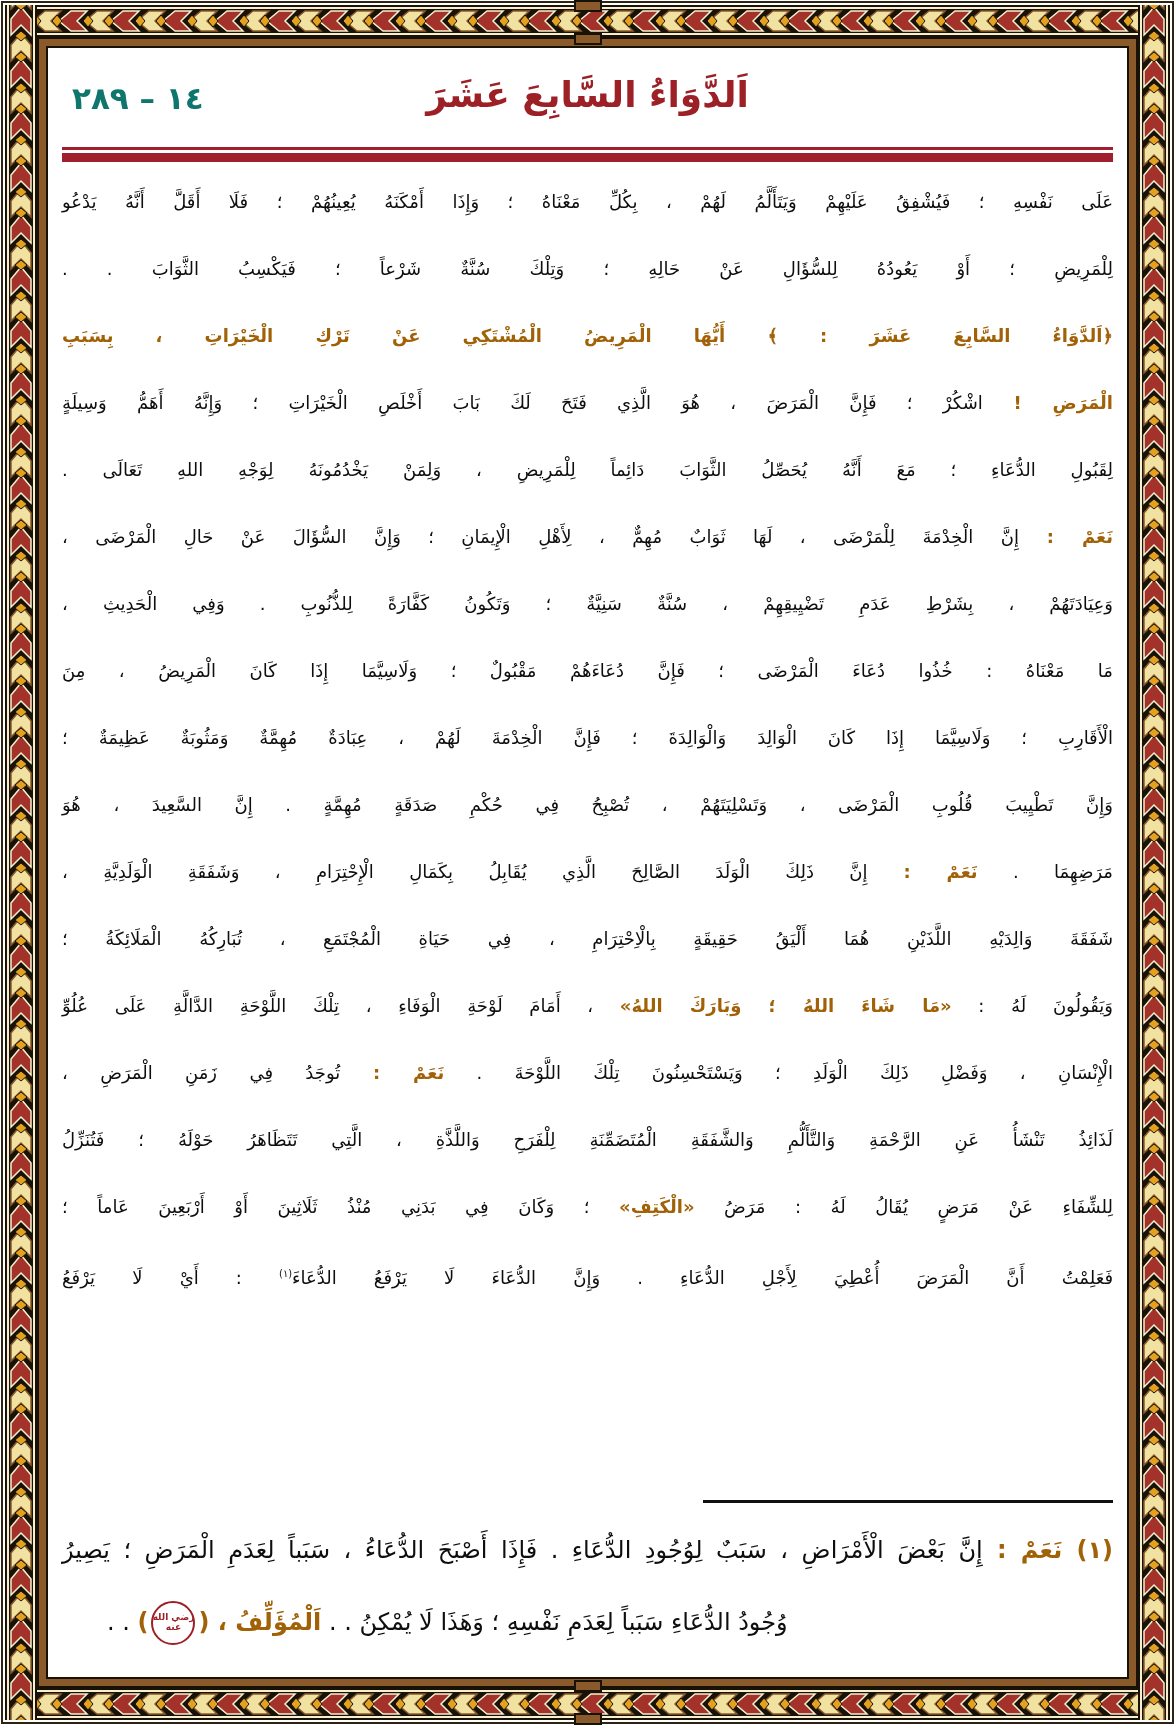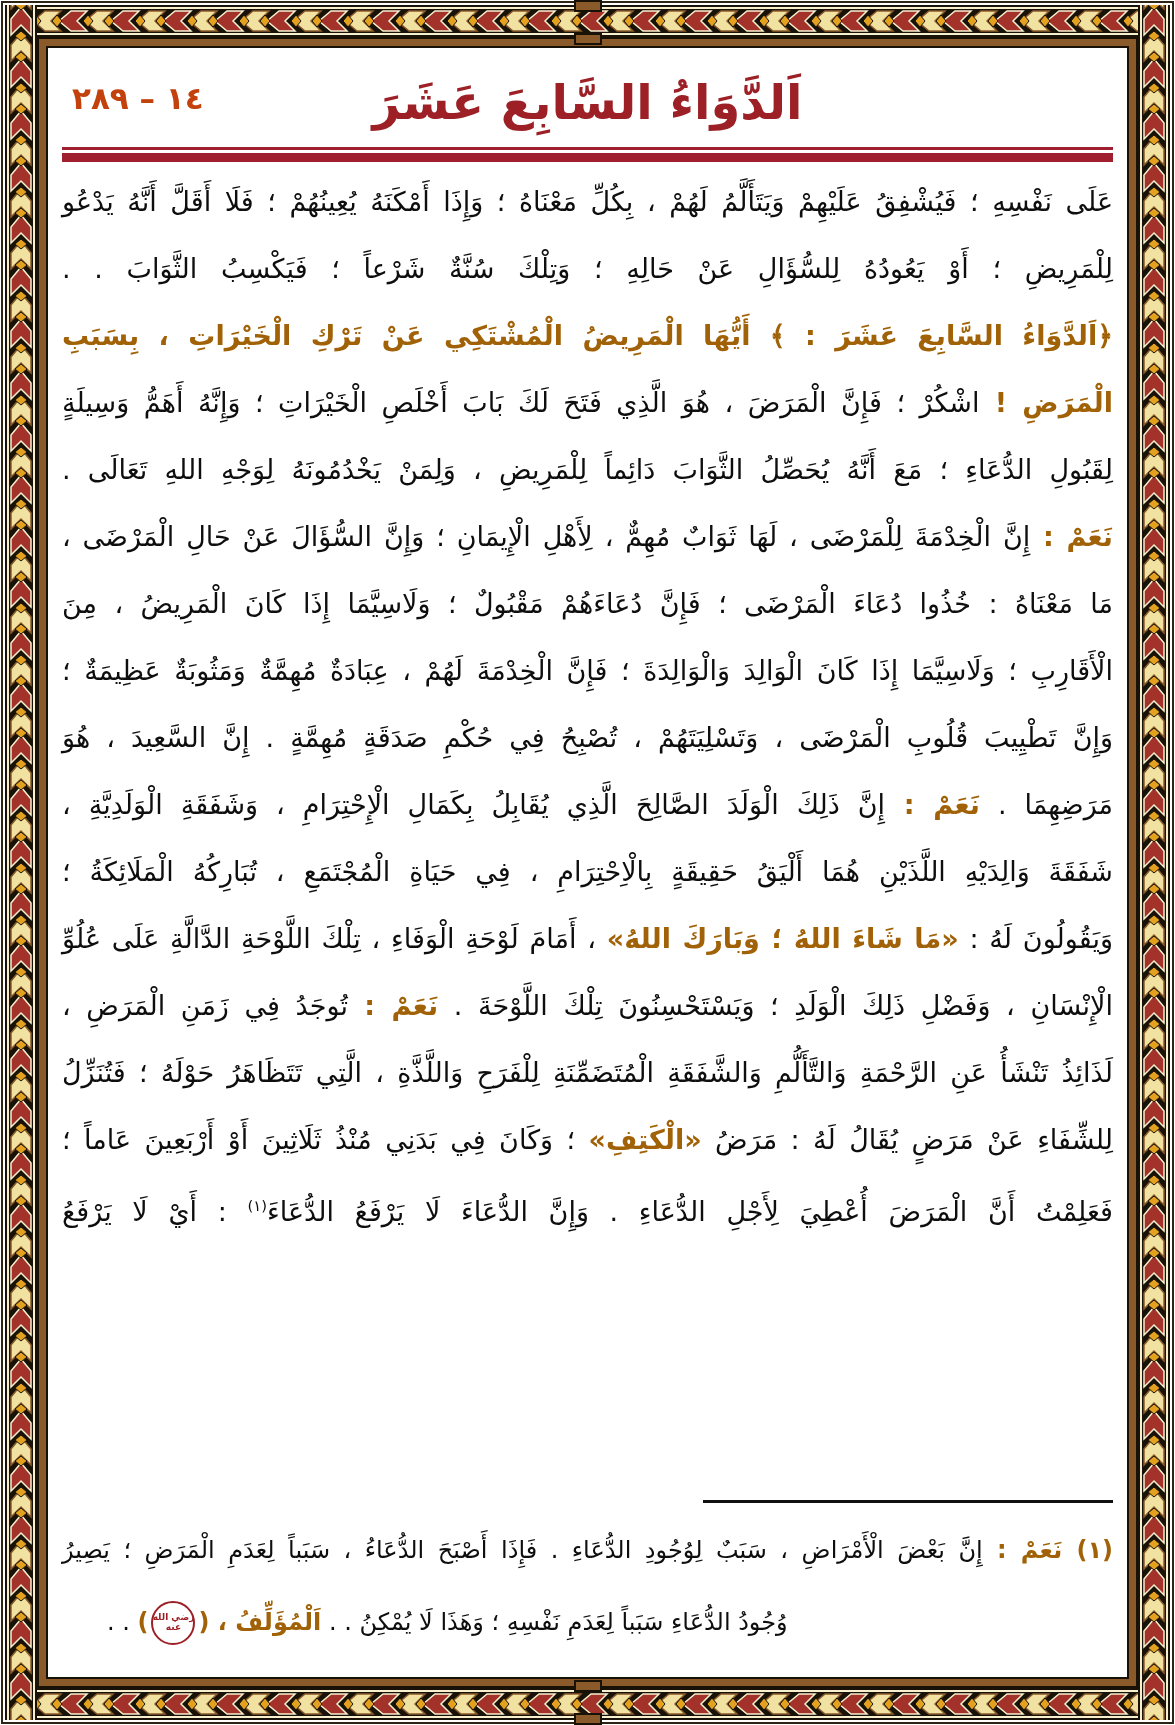--- a/index.html
+++ b/index.html
@@ -20,34 +20,34 @@
     box-shadow:0 0 0 2px #171106, inset 0 0 0 2px #171106;pointer-events:none;
   }
   .tab{position:absolute;width:24px;height:8px;background:#8a5a2b;border:2px solid #171106;left:574px;}
   .tab-top-outer{top:0;}
   .tab-top-inner{top:33px;}
   .tab-bottom-outer{bottom:0;}
   .tab-bottom-inner{bottom:33px;}
   
   .page-num{
     position:absolute;top:80px;left:72px;direction:rtl;
-    font-size:31px;font-weight:bold;color:#c2410c;letter-spacing:1px;
+    font-size:31px;font-weight:bold;color:#0f766e;letter-spacing:1px;
   }
   .page-title{
     position:absolute;top:74px;left:0;right:0;text-align:center;
-    font-size:48px;font-weight:bold;color:#9c2026;
+    font-size:36px;font-weight:bold;color:#9c2026;
   }
   .header-rule{position:absolute;left:62px;right:62px;top:147px;}
   .header-rule .thin{height:3px;background:#a01f2e;}
   .header-rule .gap{height:3px;}
   .header-rule .thick{height:9px;background:#a01f2e;}
   
   .body-text{position:absolute;left:62px;right:62px;top:168px;direction:rtl;}
   .body-line{
-    height:67px;line-height:67px;font-size:27px;color:#0e0e0e;
+    height:67px;line-height:67px;font-size:18px;color:#0e0e0e;
     text-align:justify;text-align-last:justify;white-space:nowrap;
   }
   .red{color:#a16207;font-weight:bold;}
   .sup{font-size:0.55em;vertical-align:super;}
   
   .footnote-sep{position:absolute;top:1500px;right:62px;width:410px;height:3px;background:#101010;}
   .footnote{position:absolute;left:62px;right:62px;top:1514px;direction:rtl;}
   .footnote-line{
     height:72px;line-height:72px;font-size:24px;color:#0e0e0e;
     text-align:justify;text-align-last:justify;white-space:nowrap;
@@ -157,20 +157,21 @@
       <div class="thick"></div>
   </div>
 
   <div class="body-text">
       <div class="body-line"><span>عَلَى نَفْسِهِ ؛ فَيُشْفِقُ عَلَيْهِمْ وَيَتَأَلَّمُ لَهُمْ ، بِكُلِّ مَعْنَاهُ ؛ وَإِذَا أَمْكَنَهُ يُعِينُهُمْ ؛ فَلَا أَقَلَّ أَنَّهُ يَدْعُو</span></div>
       <div class="body-line"><span>لِلْمَرِيضِ ؛ أَوْ يَعُودُهُ لِلسُّؤَالِ عَنْ حَالِهِ ؛ وَتِلْكَ سُنَّةٌ شَرْعاً ؛ فَيَكْسِبُ الثَّوَابَ . .</span></div>
       <div class="body-line"><span class="red">﴿اَلدَّوَاءُ السَّابِعَ عَشَرَ : ﴾ أَيُّهَا الْمَرِيضُ الْمُشْتَكِي عَنْ تَرْكِ الْخَيْرَاتِ ، بِسَبَبِ</span></div>
       <div class="body-line"><span class="red">الْمَرَضِ ! </span><span>اشْكُرْ ؛ فَإِنَّ الْمَرَضَ ، هُوَ الَّذِي فَتَحَ لَكَ بَابَ أَخْلَصِ الْخَيْرَاتِ ؛ وَإِنَّهُ أَهَمُّ وَسِيلَةٍ</span></div>
       <div class="body-line"><span>لِقَبُولِ الدُّعَاءِ ؛ مَعَ أَنَّهُ يُحَصِّلُ الثَّوَابَ دَائِماً لِلْمَرِيضِ ، وَلِمَنْ يَخْدُمُونَهُ لِوَجْهِ اللهِ تَعَالَى .</span></div>
       <div class="body-line"><span class="red">نَعَمْ : </span><span>إِنَّ الْخِدْمَةَ لِلْمَرْضَى ، لَهَا ثَوَابٌ مُهِمٌّ ، لِأَهْلِ الْإِيمَانِ ؛ وَإِنَّ السُّؤَالَ عَنْ حَالِ الْمَرْضَى ،</span></div>
+      <div class="body-line"><span>وَعِيَادَتَهُمْ ، بِشَرْطِ عَدَمِ تَضْيِيقِهِمْ ، سُنَّةٌ سَنِيَّةٌ ؛ وَتَكُونُ كَفَّارَةً لِلذُّنُوبِ . وَفِي الْحَدِيثِ ،</span></div>
       <div class="body-line"><span>مَا مَعْنَاهُ : خُذُوا دُعَاءَ الْمَرْضَى ؛ فَإِنَّ دُعَاءَهُمْ مَقْبُولٌ ؛ وَلَاسِيَّمَا إِذَا كَانَ الْمَرِيضُ ، مِنَ</span></div>
       <div class="body-line"><span>الْأَقَارِبِ ؛ وَلَاسِيَّمَا إِذَا كَانَ الْوَالِدَ وَالْوَالِدَةَ ؛ فَإِنَّ الْخِدْمَةَ لَهُمْ ، عِبَادَةٌ مُهِمَّةٌ وَمَثُوبَةٌ عَظِيمَةٌ ؛</span></div>
       <div class="body-line"><span>وَإِنَّ تَطْيِيبَ قُلُوبِ الْمَرْضَى ، وَتَسْلِيَتَهُمْ ، تُصْبِحُ فِي حُكْمِ صَدَقَةٍ مُهِمَّةٍ . إِنَّ السَّعِيدَ ، هُوَ</span></div>
       <div class="body-line"><span>مَرَضِهِمَا . </span><span class="red">نَعَمْ : </span><span>إِنَّ ذَلِكَ الْوَلَدَ الصَّالِحَ الَّذِي يُقَابِلُ بِكَمَالِ الْإِحْتِرَامِ ، وَشَفَقَةِ الْوَلَدِيَّةِ ،</span></div>
       <div class="body-line"><span>شَفَقَةَ وَالِدَيْهِ اللَّذَيْنِ هُمَا أَلْيَقُ حَقِيقَةٍ بِالْاِحْتِرَامِ ، فِي حَيَاةِ الْمُجْتَمَعِ ، تُبَارِكُهُ الْمَلَائِكَةُ ؛</span></div>
       <div class="body-line"><span>وَيَقُولُونَ لَهُ : </span><span class="red">«مَا شَاءَ اللهُ ؛ وَبَارَكَ اللهُ»</span><span> ، أَمَامَ لَوْحَةِ الْوَفَاءِ ، تِلْكَ اللَّوْحَةِ الدَّالَّةِ عَلَى عُلُوِّ</span></div>
       <div class="body-line"><span>الْإِنْسَانِ ، وَفَضْلِ ذَلِكَ الْوَلَدِ ؛ وَيَسْتَحْسِنُونَ تِلْكَ اللَّوْحَةَ . </span><span class="red">نَعَمْ : </span><span>تُوجَدُ فِي زَمَنِ الْمَرَضِ ،</span></div>
       <div class="body-line"><span>لَذَائِذُ تَنْشَأُ عَنِ الرَّحْمَةِ وَالتَّأَلُّمِ وَالشَّفَقَةِ الْمُتَضَمِّنَةِ لِلْفَرَحِ وَاللَّذَّةِ ، الَّتِي تَتَظَاهَرُ حَوْلَهُ ؛ فَتُنَزِّلُ</span></div>
       <div class="body-line"><span>لِلشِّفَاءِ عَنْ مَرَضٍ يُقَالُ لَهُ : مَرَضُ </span><span class="red">«الْكَتِفِ»</span><span> ؛ وَكَانَ فِي بَدَنِي مُنْذُ ثَلَاثِينَ أَوْ أَرْبَعِينَ عَاماً ؛</span></div>
       <div class="body-line"><span>فَعَلِمْتُ أَنَّ الْمَرَضَ أُعْطِيَ لِأَجْلِ الدُّعَاءِ . وَإِنَّ الدُّعَاءَ لَا يَرْفَعُ الدُّعَاءَ</span><span class="sup">(١)</span><span> : أَيْ لَا يَرْفَعُ</span></div>

